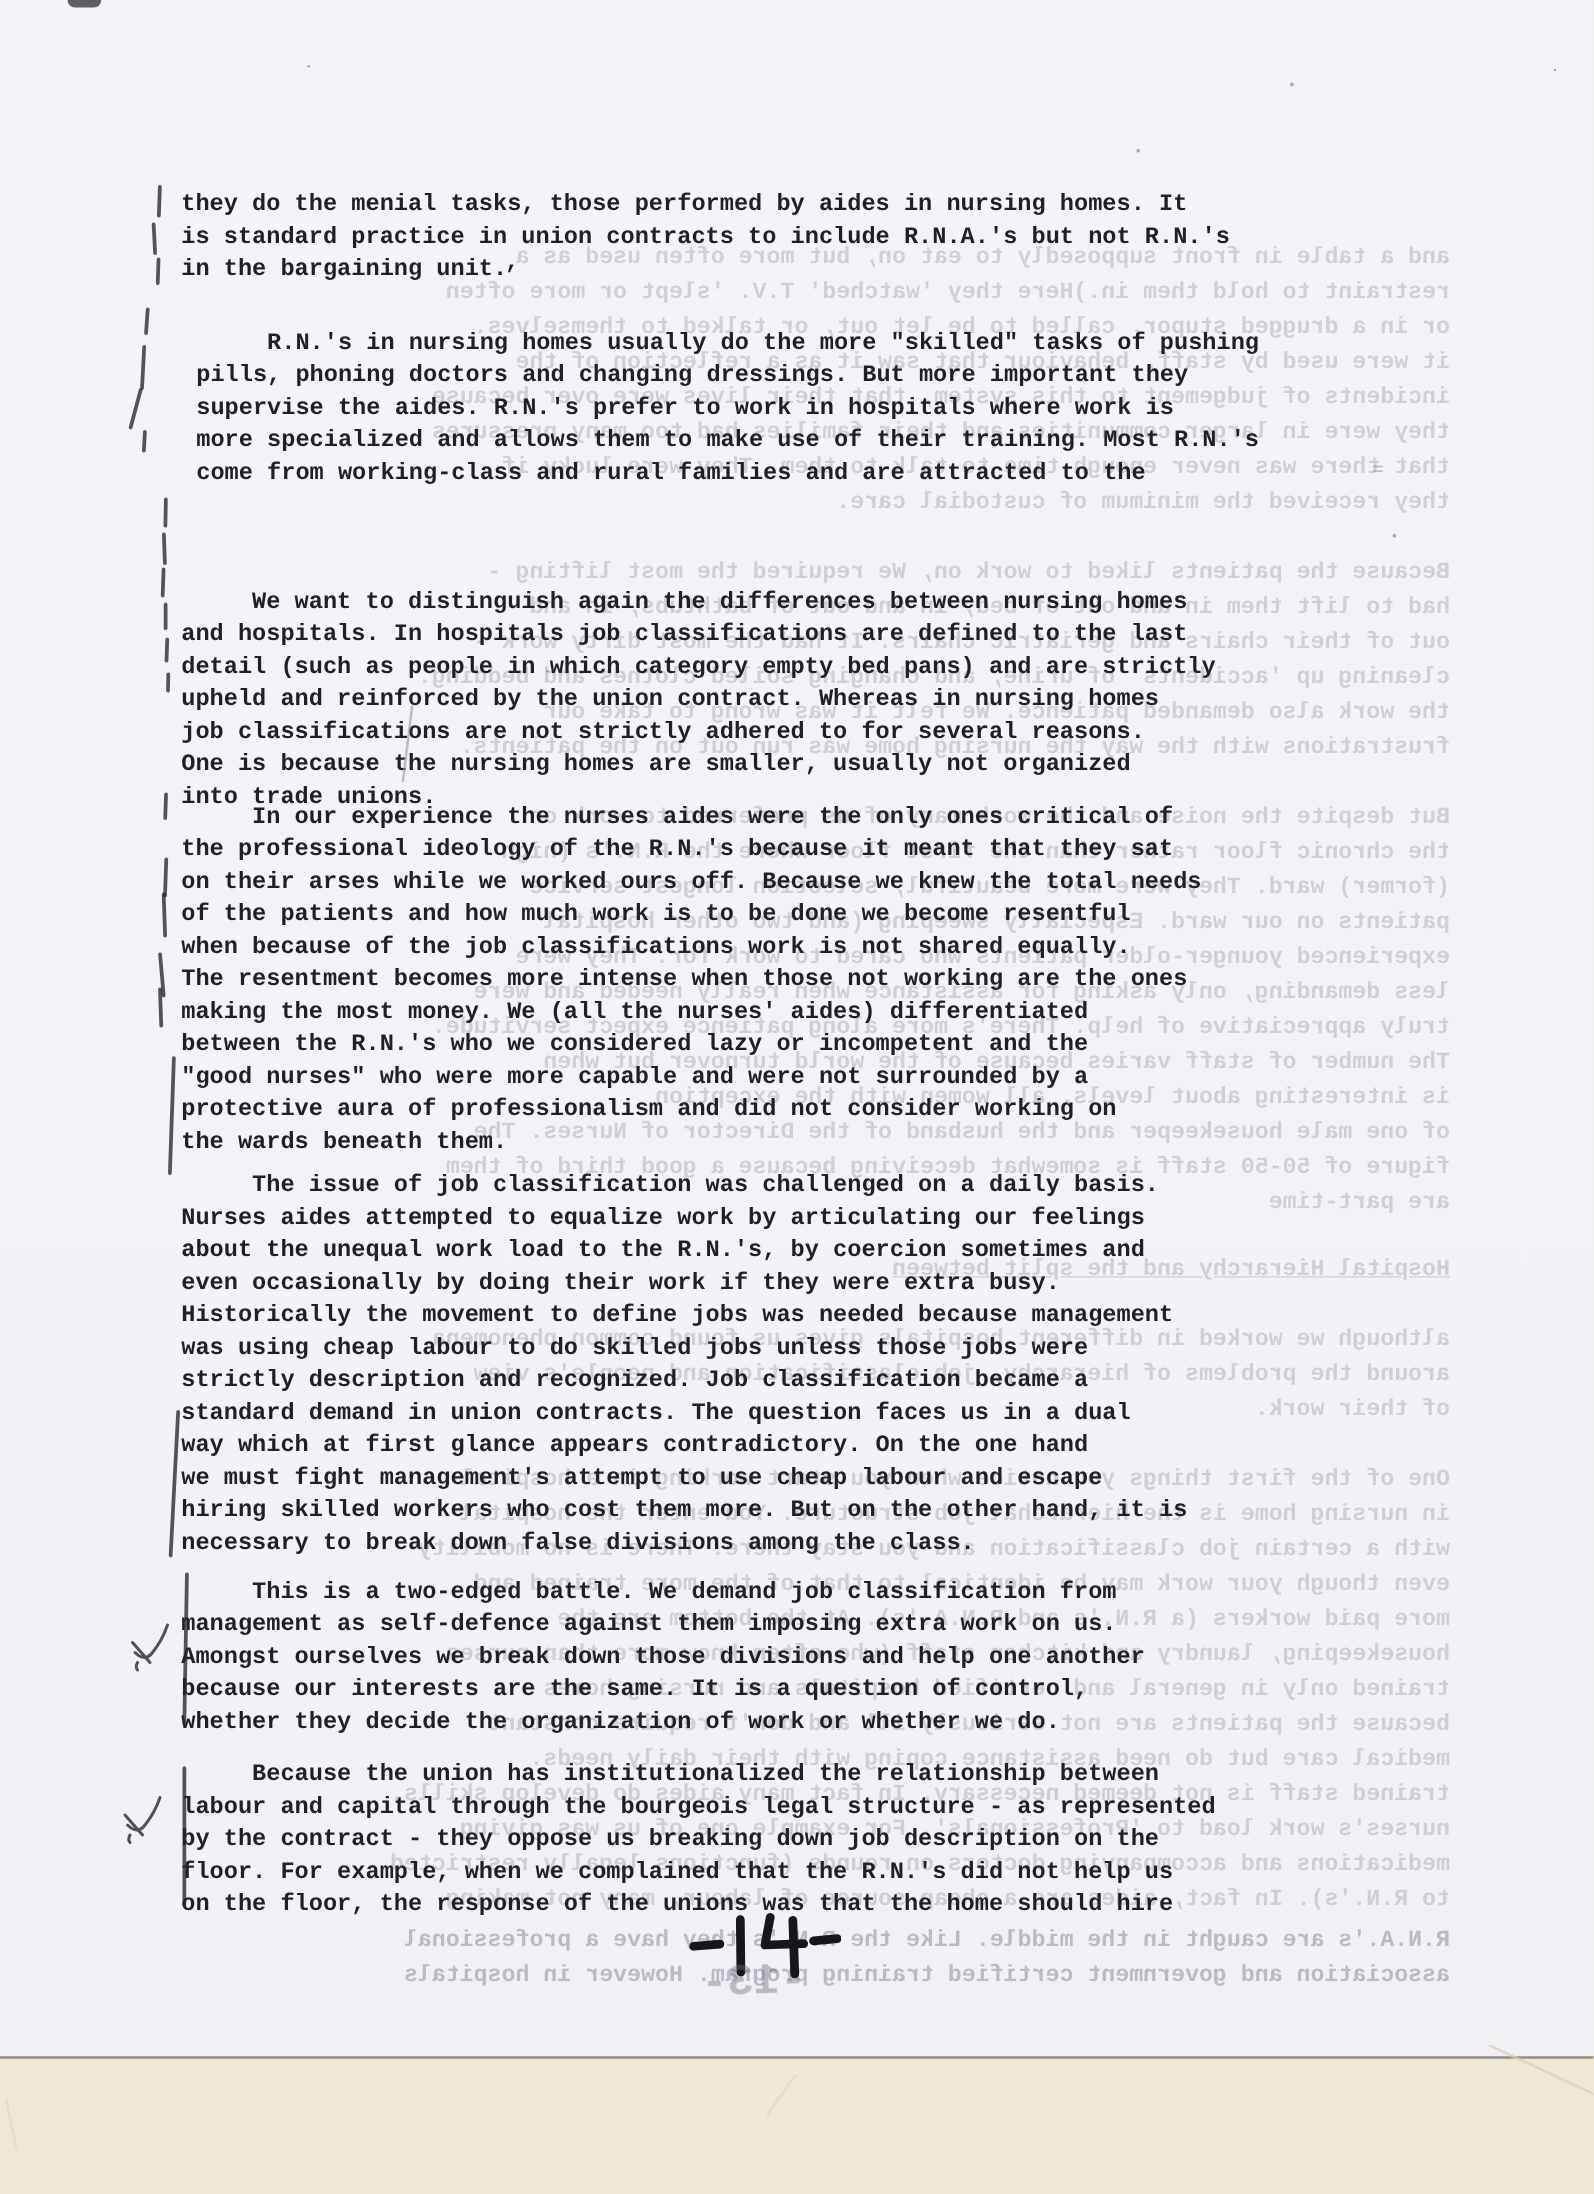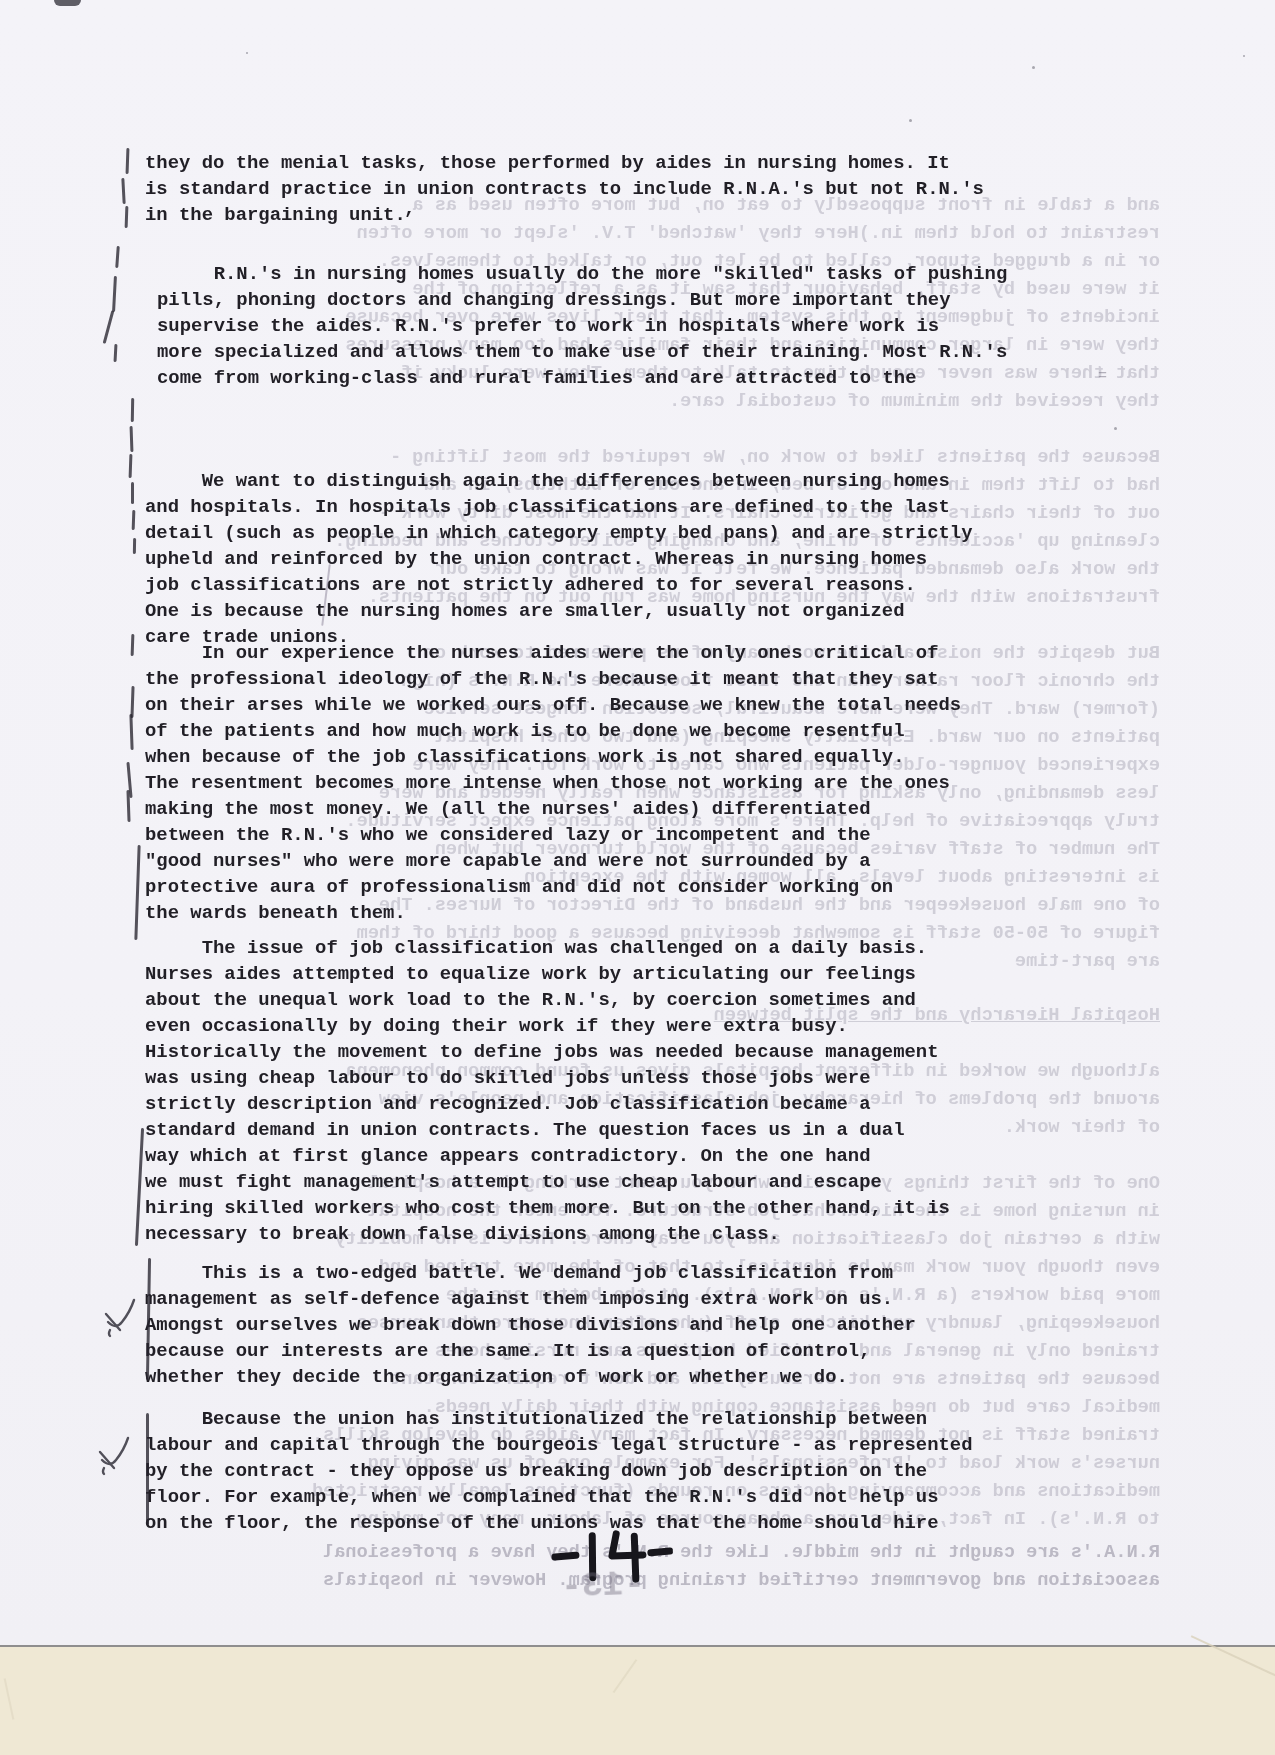--- a/index.html
+++ b/index.html
@@ -110,21 +110,21 @@
         <div class="typed-line">more specialized and allows them to make use of their training. Most R.N.'s</div>
         <div class="typed-line">come from working-class and rural families and are attracted to the</div>
       </div>
       <div class="para" id="para-2">
         <div class="typed-line">     We want to distinguish again the differences between nursing homes</div>
         <div class="typed-line">and hospitals. In hospitals job classifications are defined to the last</div>
         <div class="typed-line">detail (such as people in which category empty bed pans) and are strictly</div>
         <div class="typed-line">upheld and reinforced by the union contract. Whereas in nursing homes</div>
         <div class="typed-line">job classifications are not strictly adhered to for several reasons.</div>
         <div class="typed-line">One is because the nursing homes are smaller, usually not organized</div>
-        <div class="typed-line">care trade unions.</div>
+        <div class="typed-line">into trade unions.</div>
       </div>
       <div class="para" id="para-3">
         <div class="typed-line">     In our experience the nurses aides were the only ones critical of</div>
         <div class="typed-line">the professional ideology of the R.N.'s because it meant that they sat</div>
         <div class="typed-line">on their arses while we worked ours off. Because we knew the total needs</div>
         <div class="typed-line">of the patients and how much work is to be done we become resentful</div>
         <div class="typed-line">when because of the job classifications work is not shared equally.</div>
         <div class="typed-line">The resentment becomes more intense when those not working are the ones</div>
         <div class="typed-line">making the most money. We (all the nurses' aides) differentiated</div>
         <div class="typed-line">between the R.N.'s who we considered lazy or incompetent and the</div>

